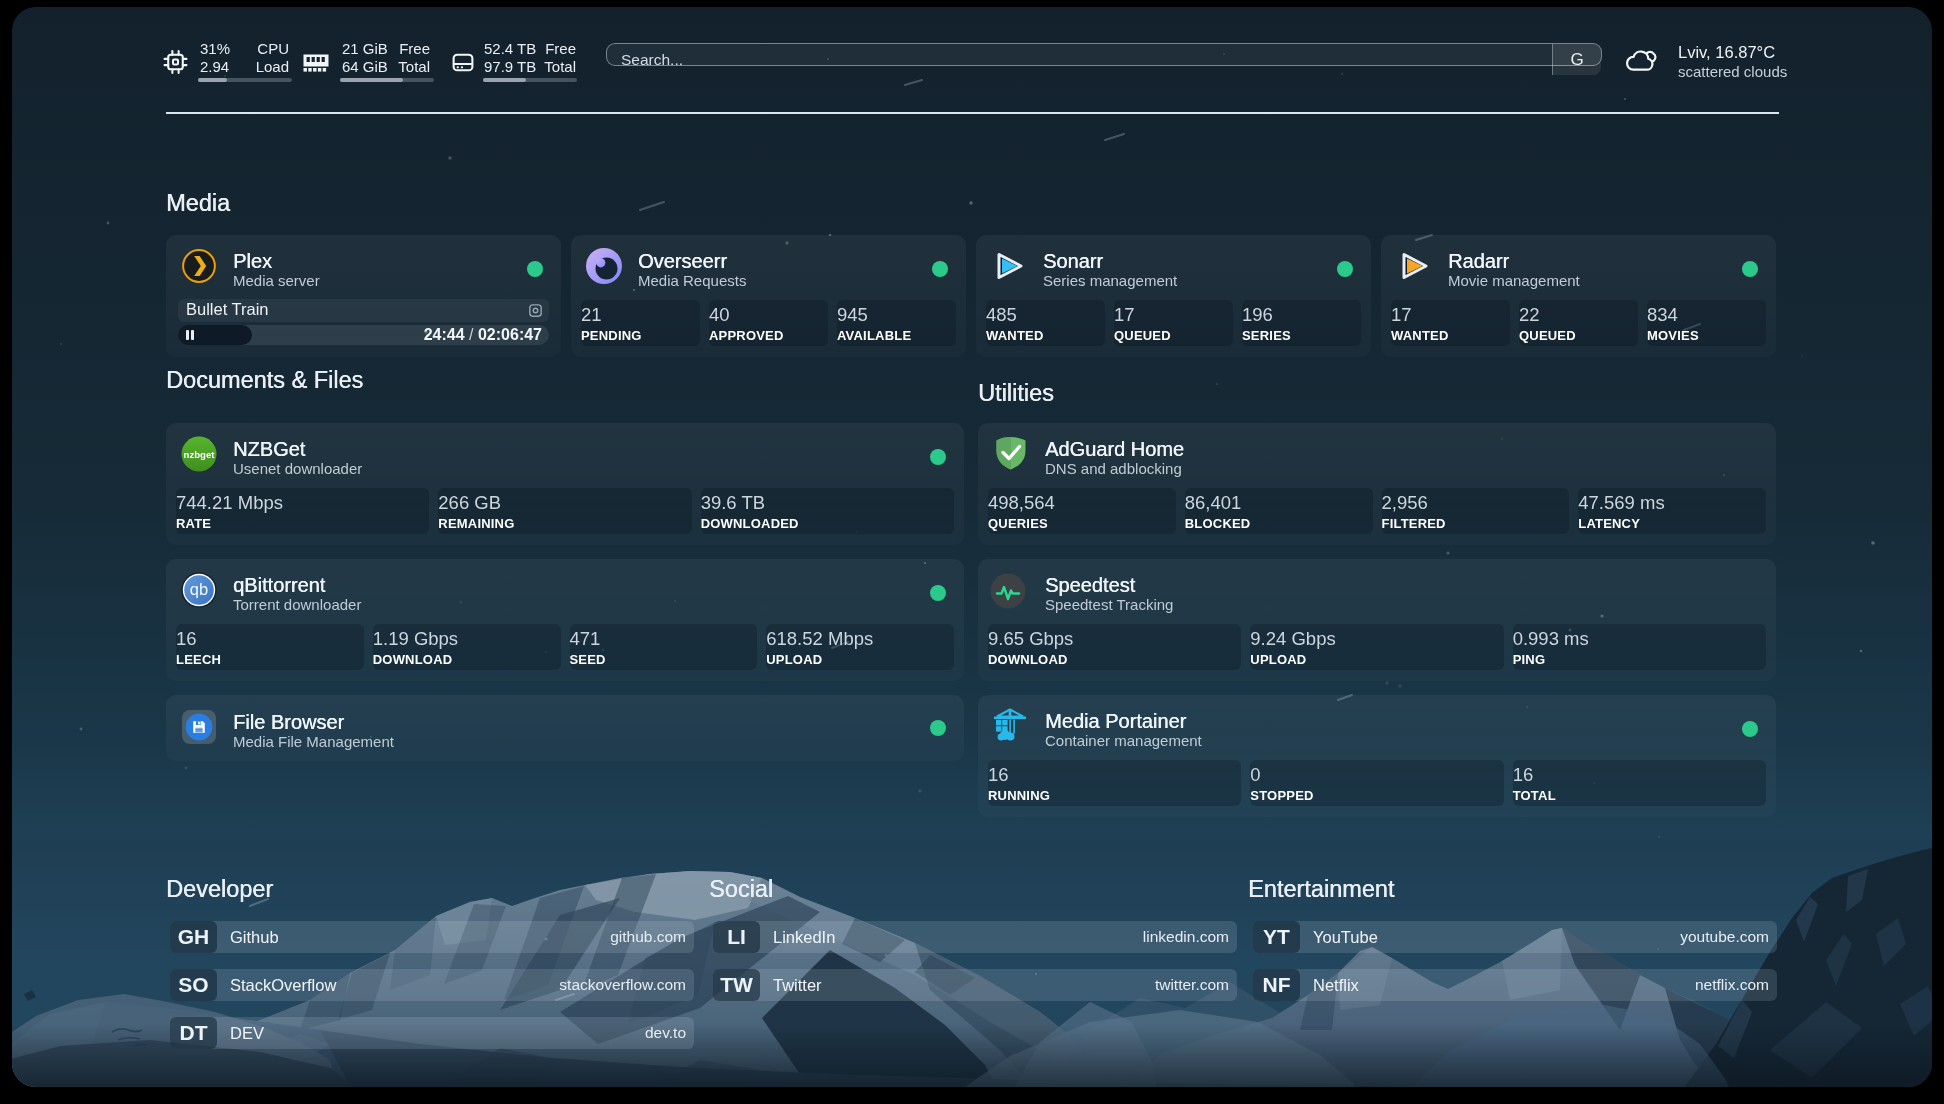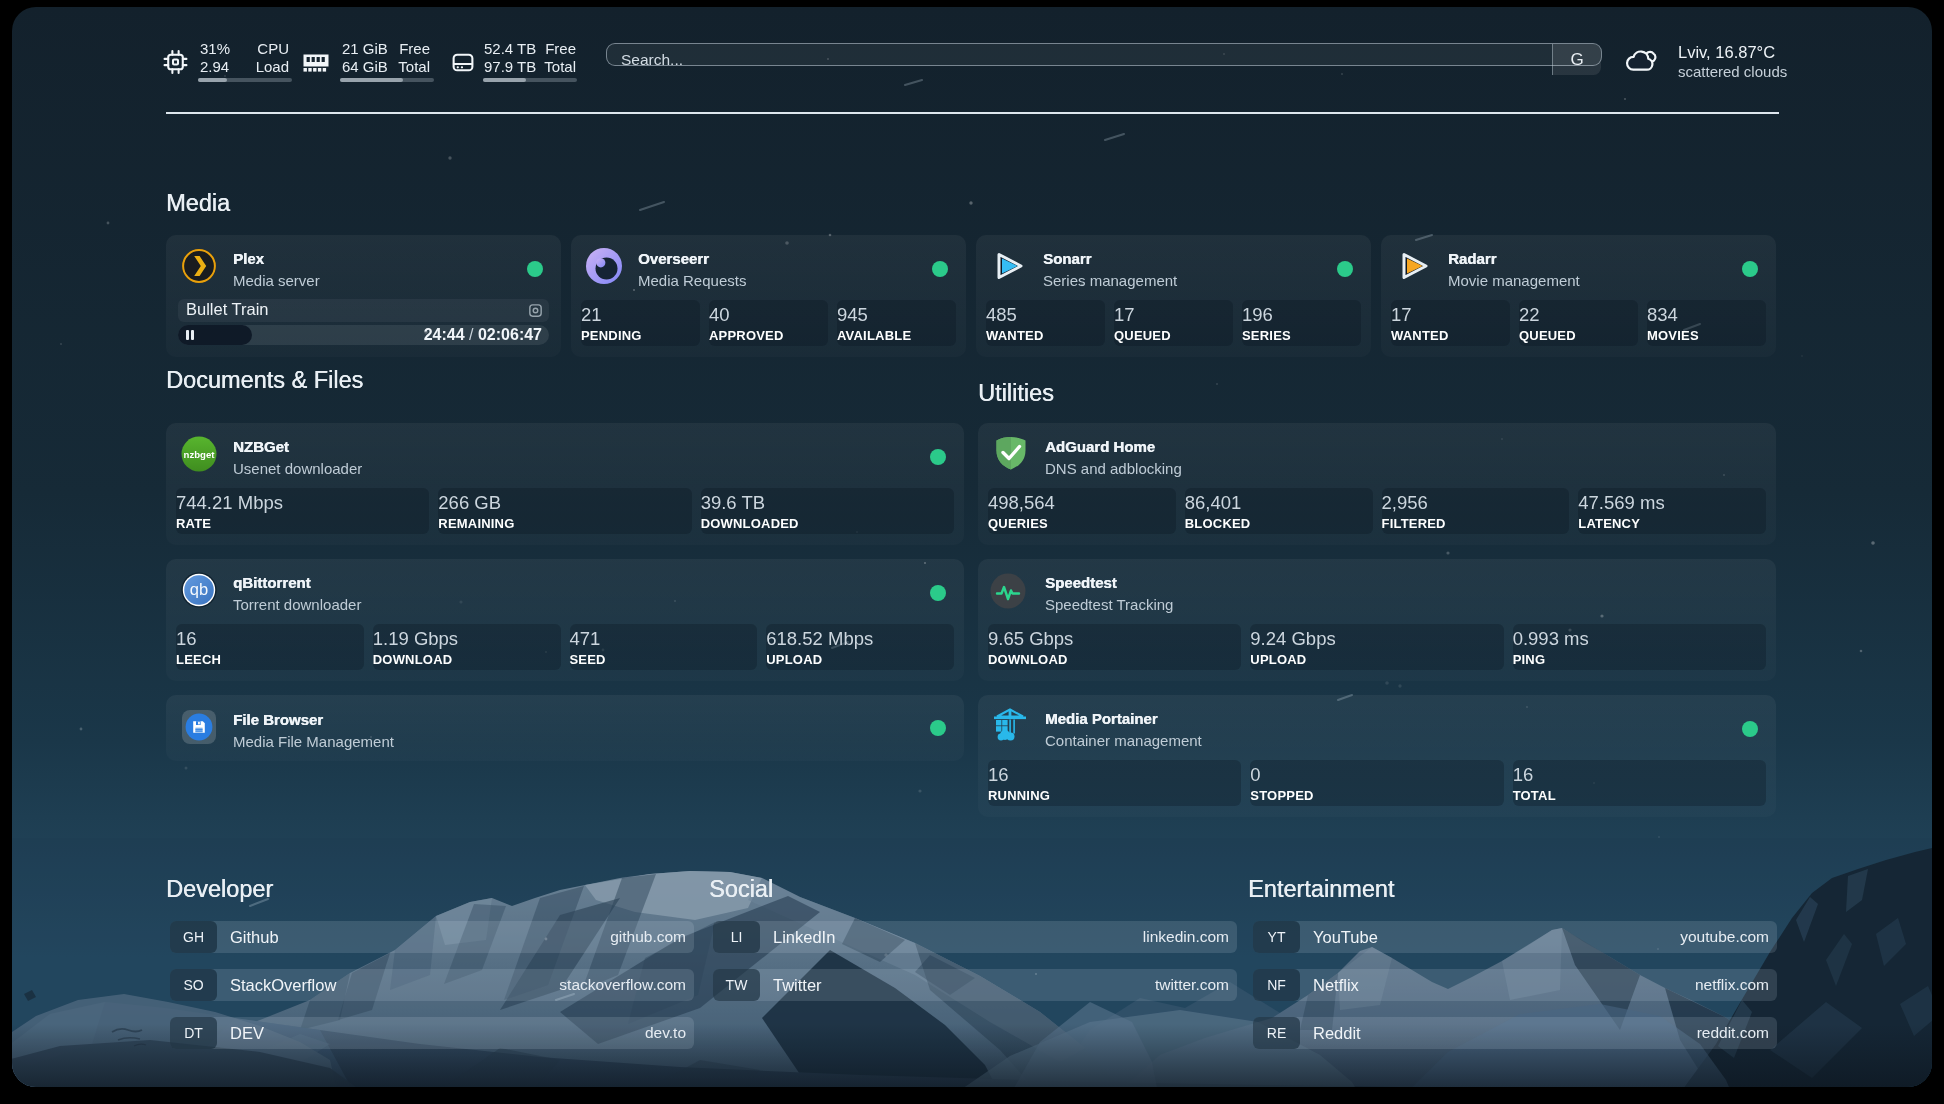--- a/index.html
+++ b/index.html
@@ -2,30 +2,30 @@
 <html><head>
 <meta charset="utf-8">
 <style>
 *{margin:0;padding:0;box-sizing:border-box}
 html,body{width:1944px;height:1104px;background:#000;font-family:"Liberation Sans",sans-serif;overflow:hidden}
 #page{position:absolute;left:12px;top:7px;width:1920px;height:1080px;border-radius:24px;overflow:hidden;background:linear-gradient(180deg,#13212c 0%,#162a37 45%,#1a3749 68%,#22455b 82%,#254b63 88%)}
 #cv{position:absolute;left:-12px;top:-7px;width:1944px;height:1104px}
 .abs{position:absolute}
 .card{position:absolute;border-radius:10px;background:linear-gradient(180deg,rgba(255,255,255,.05),rgba(255,255,255,.018))}
 .ic{position:absolute;left:15px;top:13px;width:36px;height:36px}
-.t{position:absolute;left:67px;top:15px;font-size:15px;font-weight:700;color:#eff4f8;white-space:nowrap;text-shadow:.4px 0 0 #eff4f8}
+.t{position:absolute;left:67px;top:15px;font-size:20px;font-weight:400;color:#eff4f8;white-space:nowrap;text-shadow:.4px 0 0 #eff4f8}
 .st{position:absolute;left:67px;top:37px;font-size:15px;color:#bfccd6;white-space:nowrap}
 .dot{position:absolute;right:18px;top:26px;width:16px;height:16px;border-radius:50%;background:#2bca8a}
 .stats{position:absolute;left:10px;right:10px;top:65px;height:46px;display:flex;gap:9px}
 .sb{flex:1;background:rgba(8,18,28,.28);border-radius:6px;display:flex;flex-direction:column;align-items:flex-start;justify-content:center;row-gap:2px}
 .sv{font-size:18.5px;color:#ccd6de}
 .sl{font-size:13px;font-weight:700;color:#fdfefe;letter-spacing:.2px}
 .sec{position:absolute;font-size:23.5px;font-weight:500;color:#e9eff4;white-space:nowrap;text-shadow:.4px 0 0 #e9eff4}
 .bm{position:absolute;height:32px;border-radius:6px;background:rgba(213,230,243,.145);display:flex;align-items:center}
-.ab{flex:0 0 47px;height:32px;border-radius:6px;background:rgba(13,32,48,.55);color:#edf2f7;font-size:14px;font-weight:400;display:flex;align-items:center;justify-content:center}
+.ab{flex:0 0 47px;height:32px;border-radius:6px;background:rgba(13,32,48,.55);color:#edf2f7;font-size:21px;font-weight:700;display:flex;align-items:center;justify-content:center}
 .bn{margin-left:13px;font-size:16.5px;color:#f0f4f8}
 .bu{margin-left:auto;margin-right:8px;font-size:15.5px;color:#e6ecf2}
 .tv{position:absolute;font-size:15px;line-height:18px;color:#e8eef3}
 .tl{position:absolute;font-size:15px;line-height:18px;color:#e8eef3;text-align:right}
 .bar{position:absolute;height:4px;border-radius:2px;background:#46545f}
 .barf{height:4px;border-radius:2px;background:#98a3ac}
 </style>
 </head>
 <body>
 <div id="page">
@@ -531,20 +531,15 @@
 <div class="bm" style="left:1253px;top:921px;width:524px">
         <div class="ab">YT</div>
         <div class="bn">YouTube</div>
         <div class="bu">youtube.com</div>
       </div>
 <div class="bm" style="left:1253px;top:969px;width:524px">
         <div class="ab">NF</div>
         <div class="bn">Netflix</div>
         <div class="bu">netflix.com</div>
       </div>
-<div class="bm" style="left:1253px;top:1017px;width:524px">
-        <div class="ab">RE</div>
-        <div class="bn">Reddit</div>
-        <div class="bu">reddit.com</div>
-      </div>
 
 </div>
   </div>
 
 </body></html>

